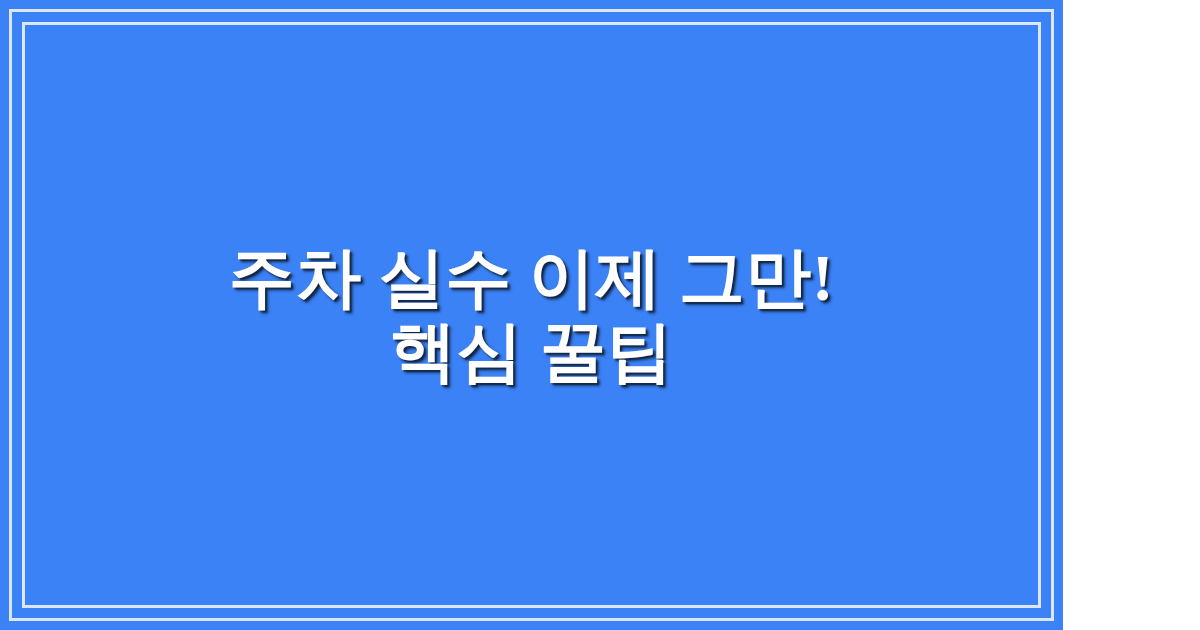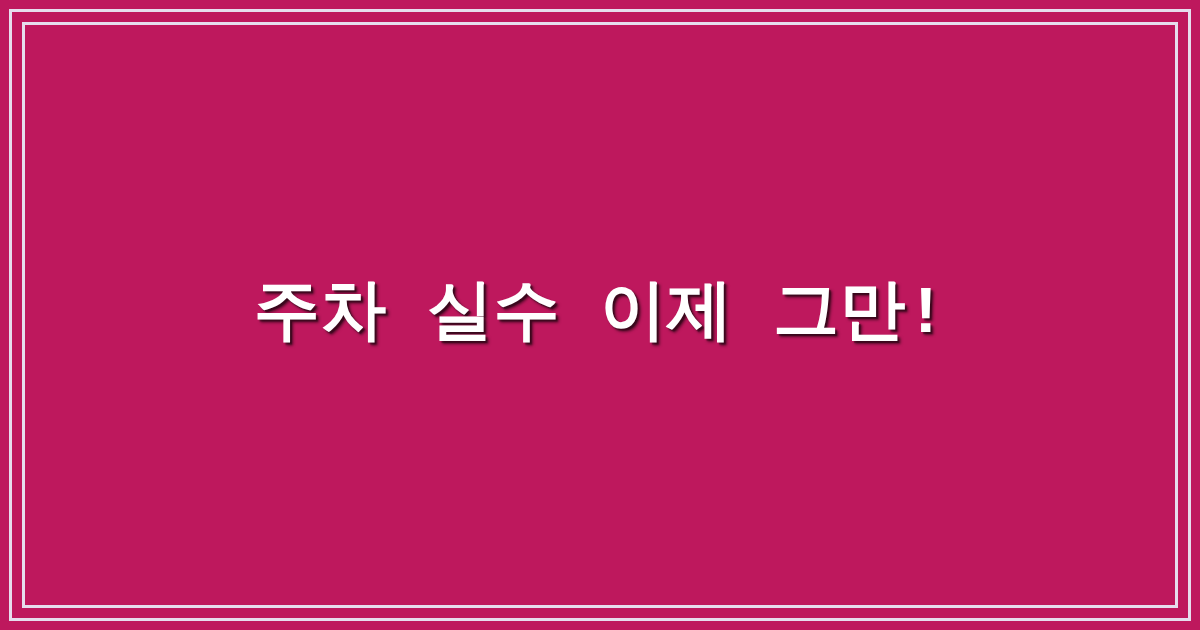--- a/index.html
+++ b/index.html
@@ -5,25 +5,25 @@
 <style>
   html, body {
     margin: 0;
     padding: 0;
     background: #ffffff;
   }
 
   
   .banner {
     position: relative;
-    width: 1200px;
+    width: 1063px;
     height: 630px;
     overflow: hidden;
-    background: #be185d;
-    font-family: Liberation Mono, monospace;
+    background: #3b82f6;
+    font-family: Liberation Serif, serif;
     -webkit-font-smoothing: antialiased;
   }
 
   
   .frame {
     position: absolute;
     pointer-events: none;
     border-style: solid;
     border-color: rgba(233, 239, 250, 0.92);
   }
@@ -83,16 +83,17 @@
 <body>
 
 <div class="banner">
 
   <div class="frame frame-outer"></div>
   <div class="frame frame-inner"></div>
 
   <div class="headline-wrap">
     <h1 class="headline">
       <span class="headline-line">주차 실수 이제 그만!</span>
+      <span class="headline-line">핵심 꿀팁</span>
     </h1>
   </div>
 
 </div>
 
 </body></html>

